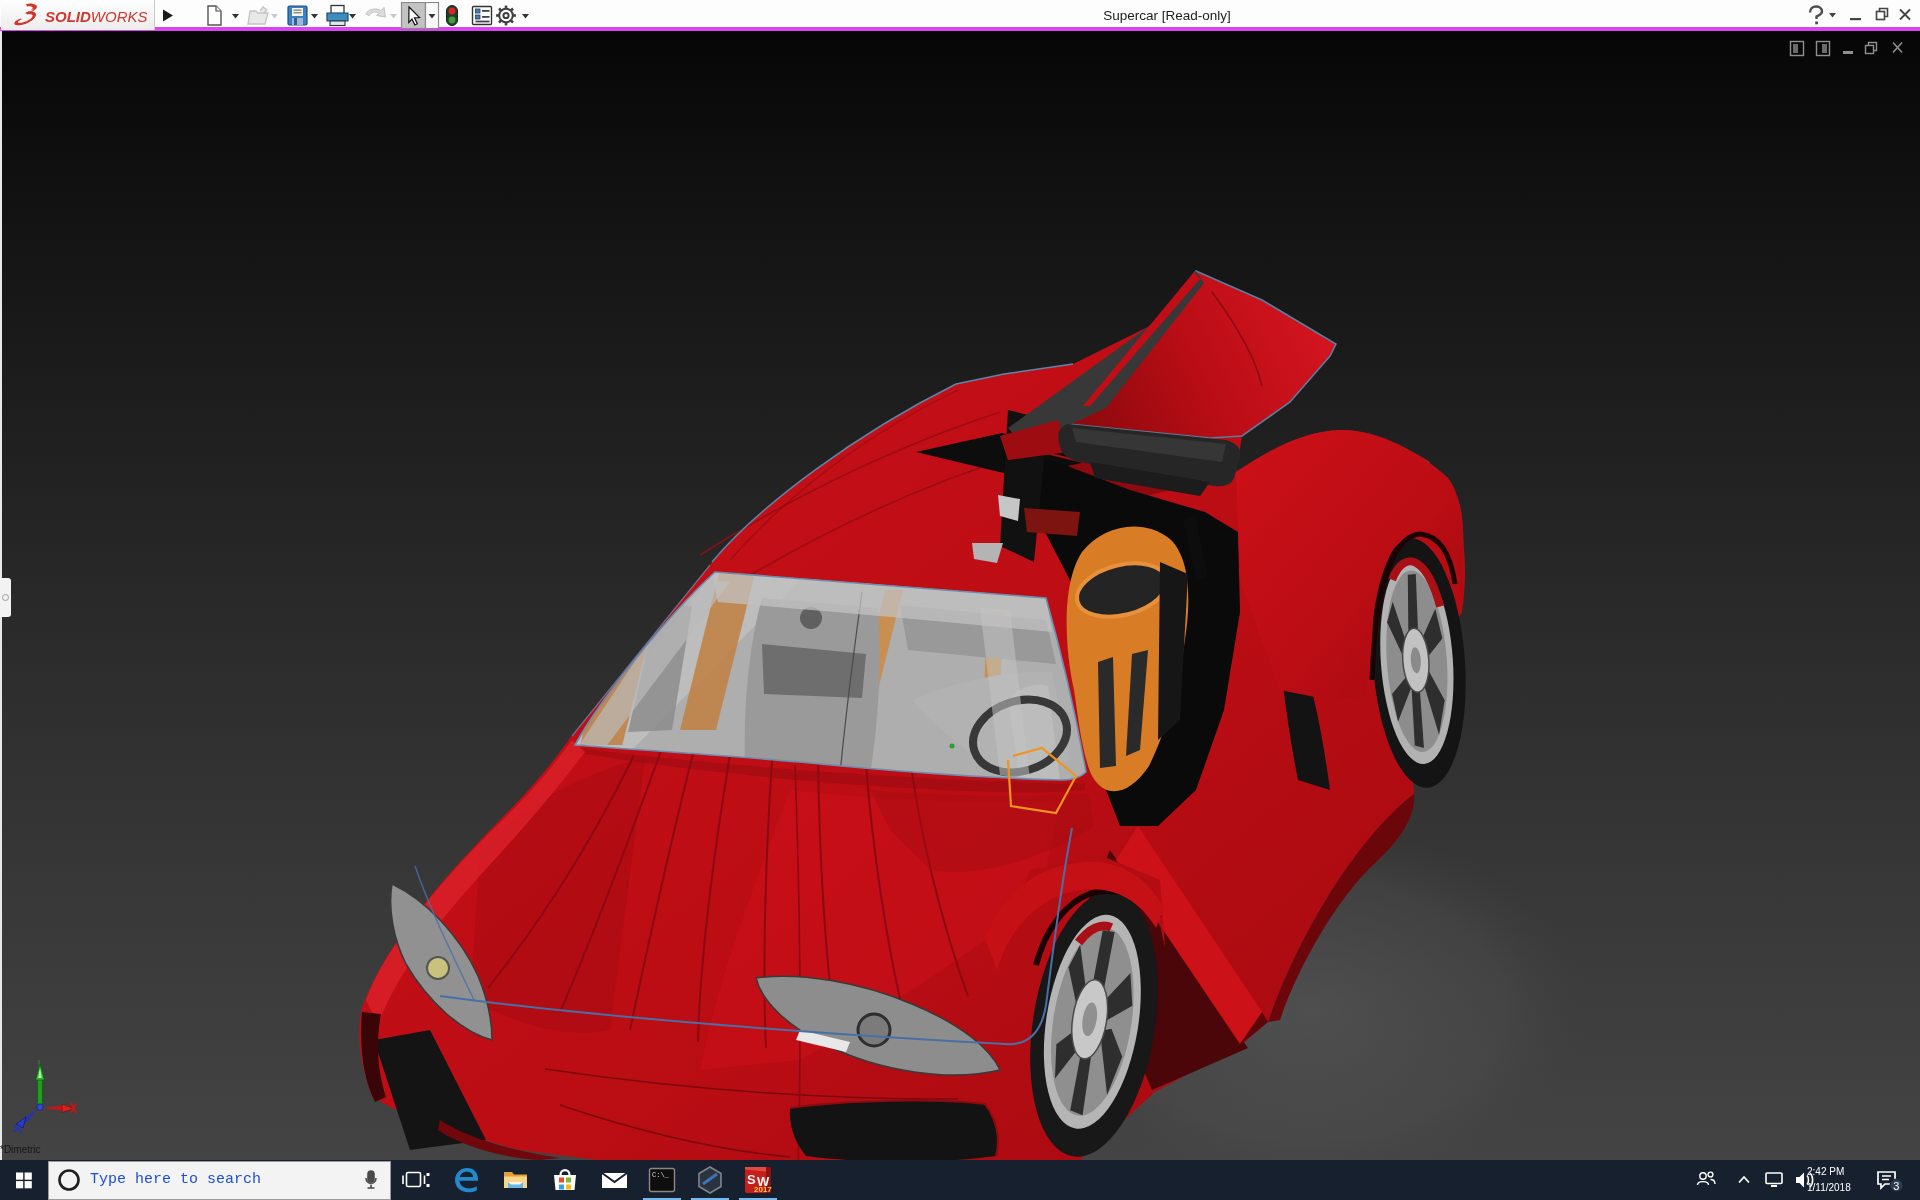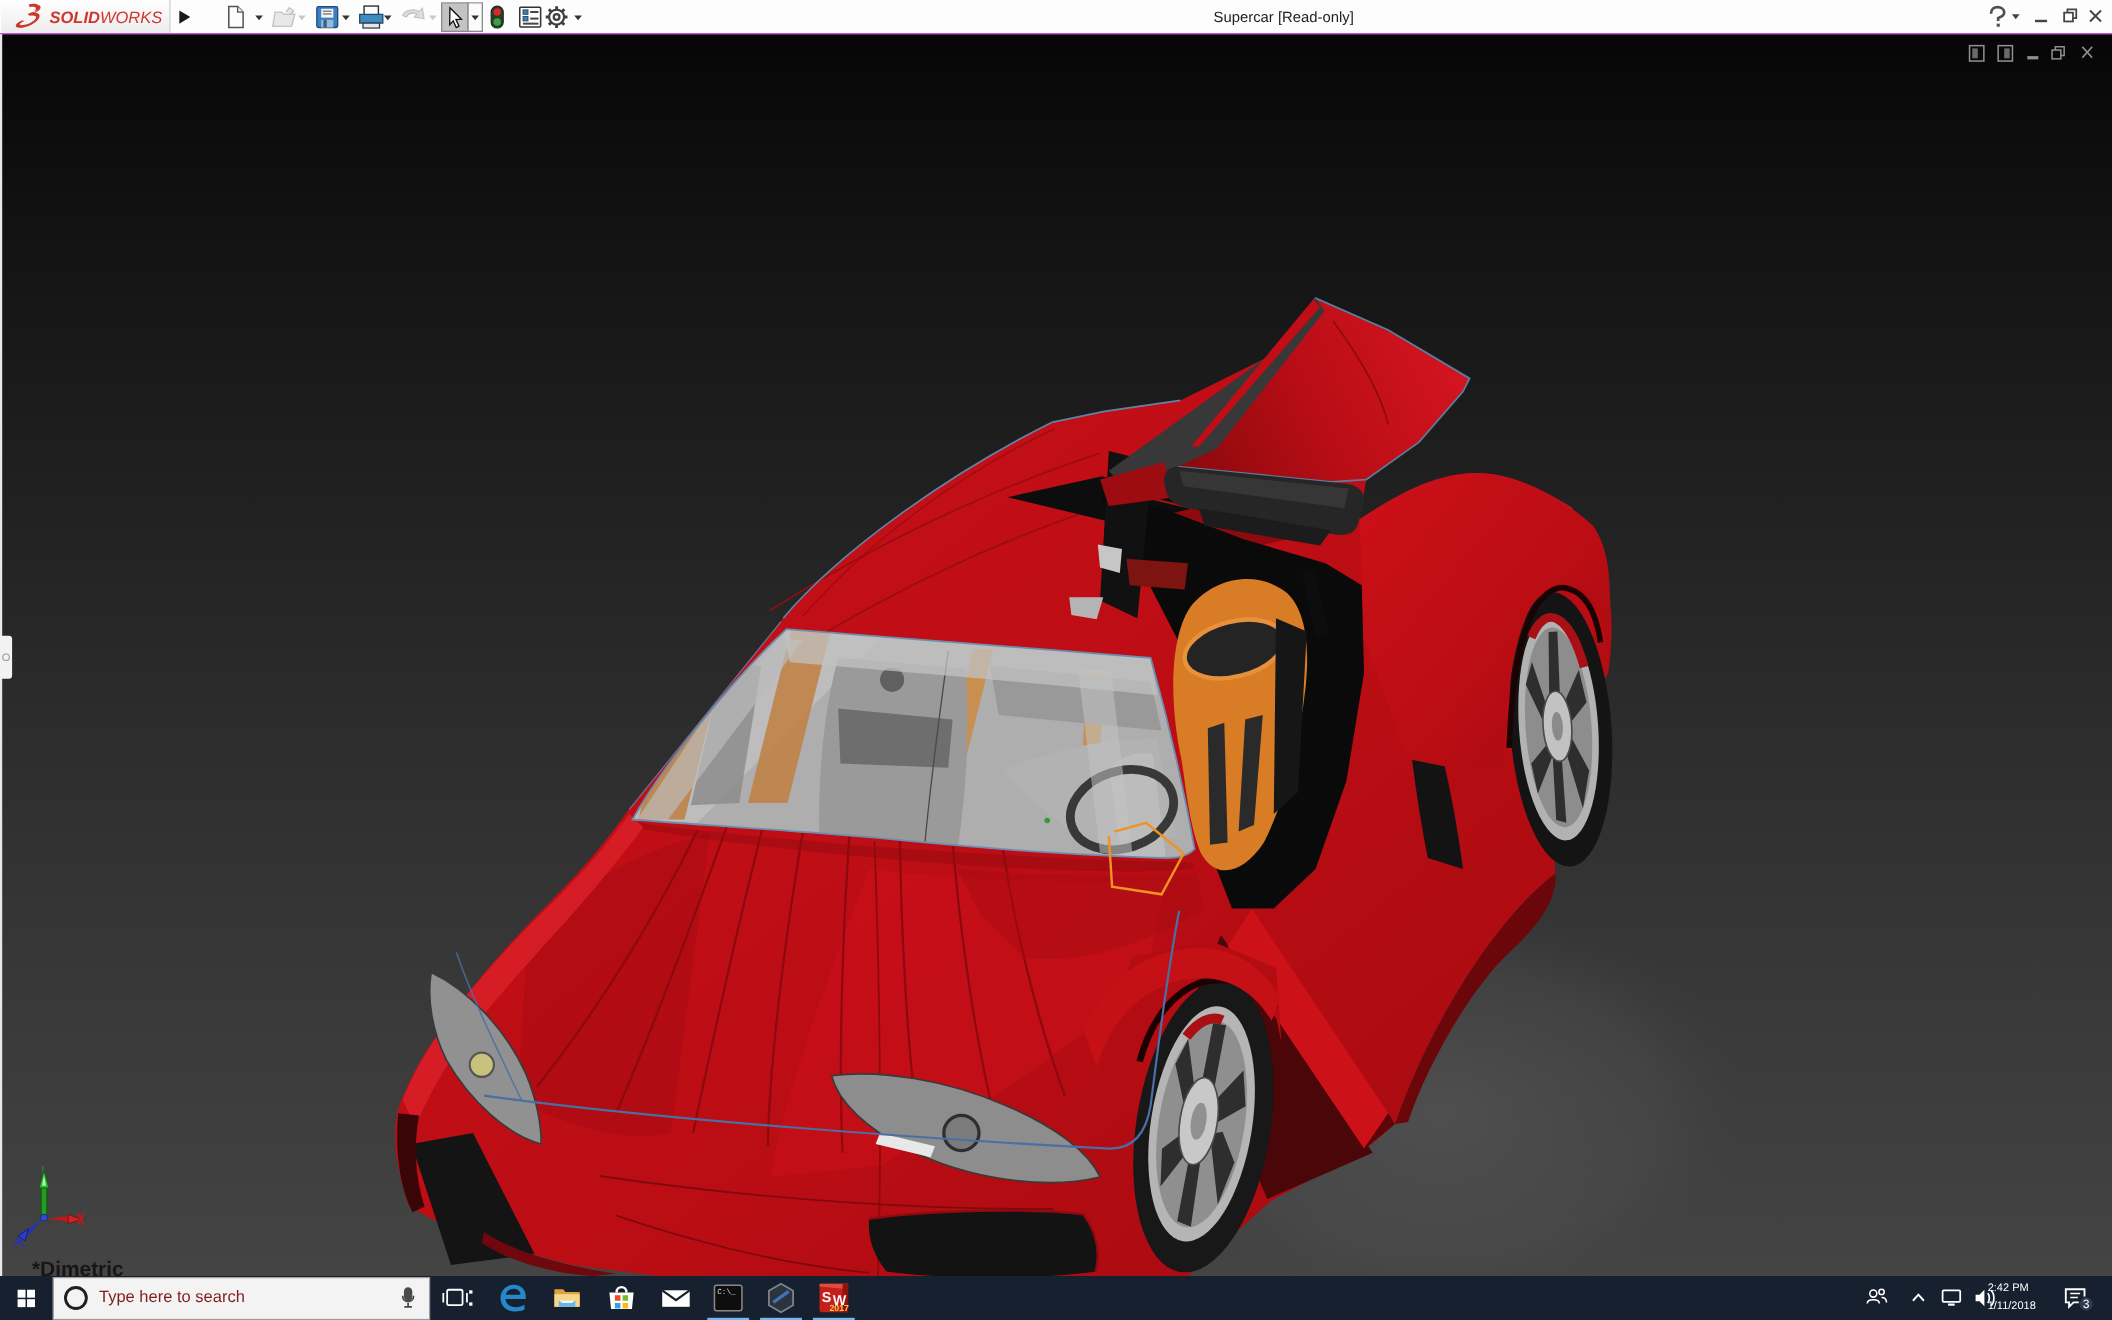--- a/index.html
+++ b/index.html
@@ -1,34 +1,34 @@
 <!DOCTYPE html>
 <html><head>
 <meta charset="utf-8">
 <style>
   html,body{margin:0;padding:0;width:1920px;height:1200px;overflow:hidden;
     font-family:"Liberation Sans",sans-serif;}
   .abs{position:absolute;}
   
-  #titlebar{position:absolute;left:0;top:0;width:1920px;height:31px;background:#fdfdfd;border-bottom:1px solid #d946ef;box-sizing:border-box;}
+  #titlebar{position:absolute;left:0;top:0;width:1920px;height:31px;background:#fdfdfd;border-bottom:4px solid #d946ef;box-sizing:border-box;}
   #logo{position:absolute;left:1px;top:0;width:153px;height:30px;background:linear-gradient(180deg,#ffffff,#ececec);border-right:1px solid #c9c9c9;}
   #swtext{position:absolute;left:45px;top:8px;font-style:italic;font-size:15px;letter-spacing:0px;color:#cf372d;}
   #swtext b{font-weight:bold;}
   #title-center{position:absolute;left:1017px;top:0;width:300px;height:49px;line-height:31px;text-align:center;font-size:13.5px;color:#222;}
   
   #viewport{position:absolute;left:0;top:31px;width:1920px;height:1129px;
      background:linear-gradient(180deg,#060606 0%,#121212 15%,#1f1f1f 35%,#2c2c2c 55%,#393939 78%,#444 100%);}
   #leftborder{position:absolute;left:0;top:31px;width:2px;height:1129px;background:#e8e8e8;}
   #lefttab{position:absolute;left:0;top:578px;width:11px;height:39px;background:#f2f2f2;border-radius:0 3px 3px 0;}
   #lefttab .c{position:absolute;left:2px;top:16px;width:5px;height:5px;border:1.5px solid #9a9a9a;border-radius:50%;}
-  #dimetric{position:absolute;left:29px;top:1144px;font-size:19px;font-weight:bold;color:#161616;}
+  #dimetric{position:absolute;left:0;top:1144px;font-size:10px;font-weight:normal;color:#161616;}
   
   #taskbar{position:absolute;left:0;top:1160px;width:1920px;height:40px;background:#17202e;}
   #searchbox{position:absolute;left:48px;top:1161px;width:343px;height:39px;background:#f3f3f3;border:1px solid #9a9a9a;box-sizing:border-box;}
-  #searchtext{position:absolute;left:90px;top:1171px;font-size:15px;color:#7f1d1d;}
+  #searchtext{position:absolute;left:90px;top:1171px;font-size:15px;color:#1d4ed8;font-family:Liberation Mono, monospace;}
   .clock{position:absolute;right:53px;top:1164px;width:60px;color:#fff;font-size:10px;line-height:16px;}
 </style>
 </head>
 <body>
 
 <div id="viewport"></div>
 <svg id="carsvg" class="abs" style="left:0;top:0" width="1920" height="1200" viewBox="0 0 1920 1200">
 <defs>
   <linearGradient id="hoodg" x1="0" y1="0" x2="1" y2="1">
     <stop offset="0" stop-color="#cc1019"></stop>

